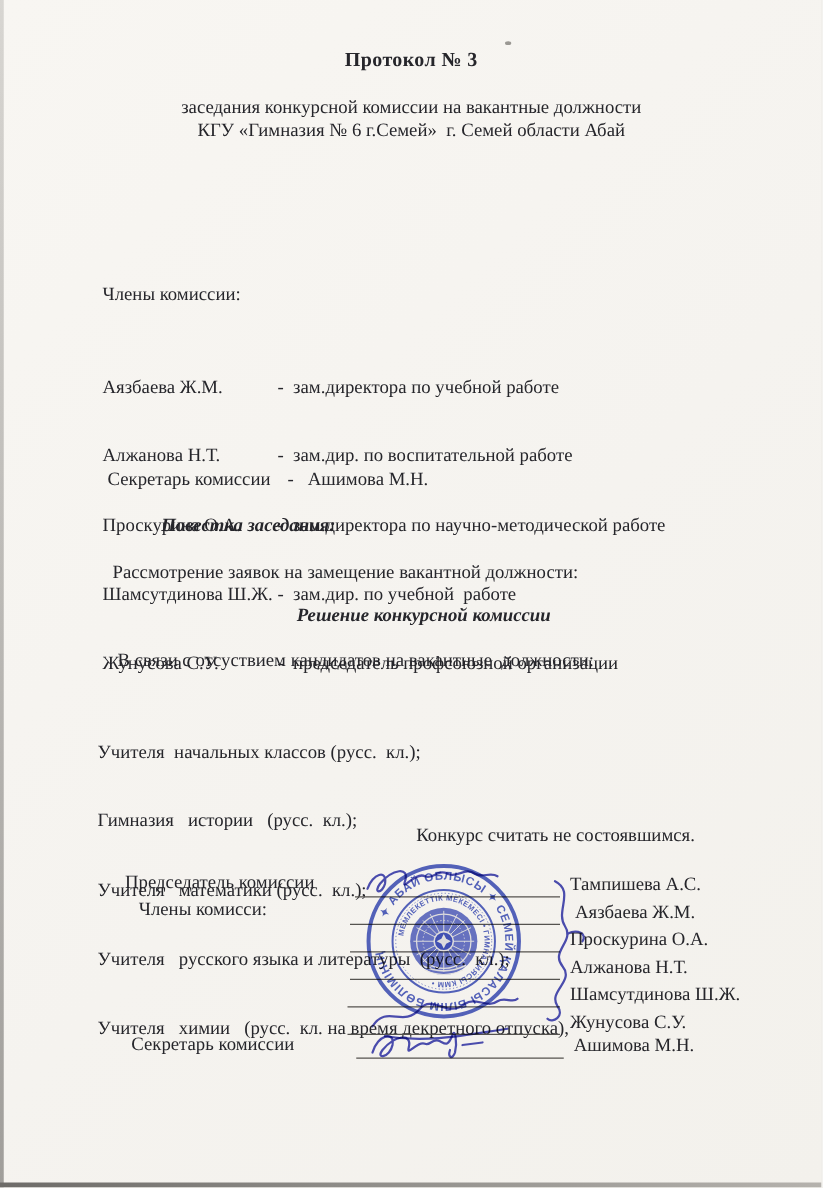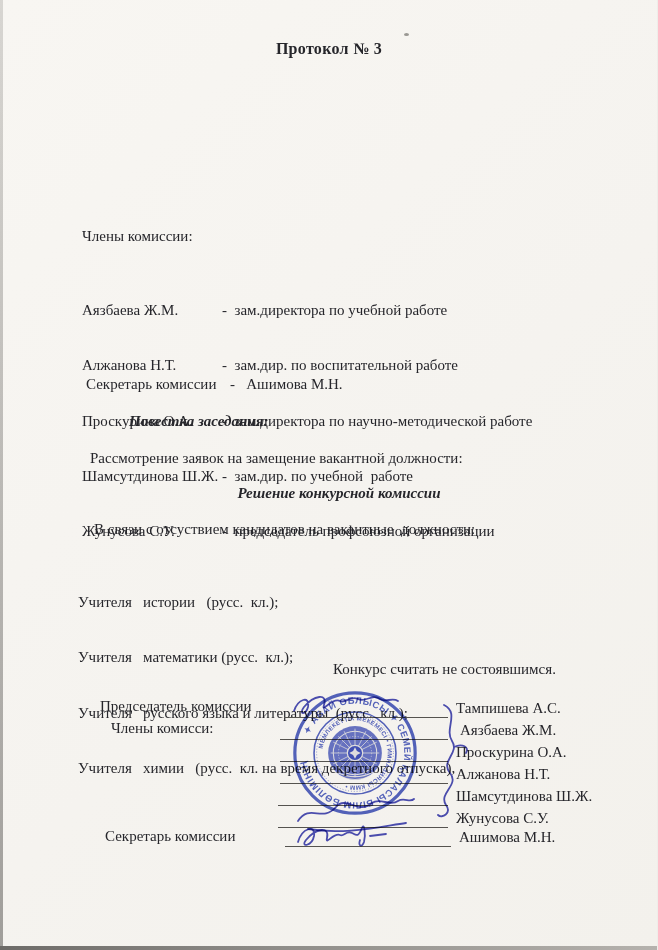--- a/index.html
+++ b/index.html
@@ -46,20 +46,22 @@
   .autograph { position: absolute; mix-blend-mode: multiply; }
 </style>
 </head>
 <body>
 
 <div class="page">
 
   <div class="speck"></div>
 
   <div class="abs centered title" style="top:40px;">Протокол № 3</div>
+  <div class="abs centered" style="top:78px;">заседания конкурсной комиссии на вакантные должности</div>
+  <div class="abs centered" style="top:97px;">КГУ «Гимназия № 6 г.Семей»  г. Семей области Абай</div>
 
 
   <div class="abs" style="left:82px; top:228px;">Члены комиссии:</div>
 
   <div class="abs row-list" style="left:82px; top:266px; width:540px;">
     <div class="member-row">
       <span class="member-name">Аязбаева Ж.М.</span>
       <span class="member-role">-  зам.директора по учебной работе</span>
     </div>
     <div class="member-row">
@@ -85,21 +87,22 @@
     <span class="abs" style="left:230px; top:376px;">-   Ашимова М.Н.</span>
   </div>
 
   <div class="abs bold-italic" style="left:118px; top:413px;margin-left:11px;">Повестка заседания:</div>
   <div class="abs" style="left:90px; top:450px;">Рассмотрение заявок на замещение вакантной должности:</div>
 
   <div class="abs centered bold-italic" style="top:485px; padding-left:10px;">Решение конкурсной комиссии</div>
   <div class="abs" style="left:94px; top:521px;">В связи с отсуствием кандидатов на вакантные  должности:</div>
 
   <div class="abs row-list" style="left:78px; top:558px;">
-    <p>Учителя   истории   (русс.  кл.);</p>
+    <p>Учителя  начальных классов (русс.  кл.);</p>
+    <p>Гимназия   истории   (русс.  кл.);</p>
     <p>Учителя   математики (русс.  кл.);</p>
     <p>Учителя   русского языка и литературы  (русс.  кл.);</p>
     <p>Учителя   химии   (русс.  кл. на время декретного отпуска),</p>
   </div>
 
   <div class="abs" style="left:100px; top:698px;">Председатель комиссии</div>
 
   <div class="abs" style="left:333px; top:661px;">Конкурс считать не состоявшимся.</div>
   <div class="abs" style="left:100px; top:720px;margin-left:11px;">Члены комисси:</div>
 

